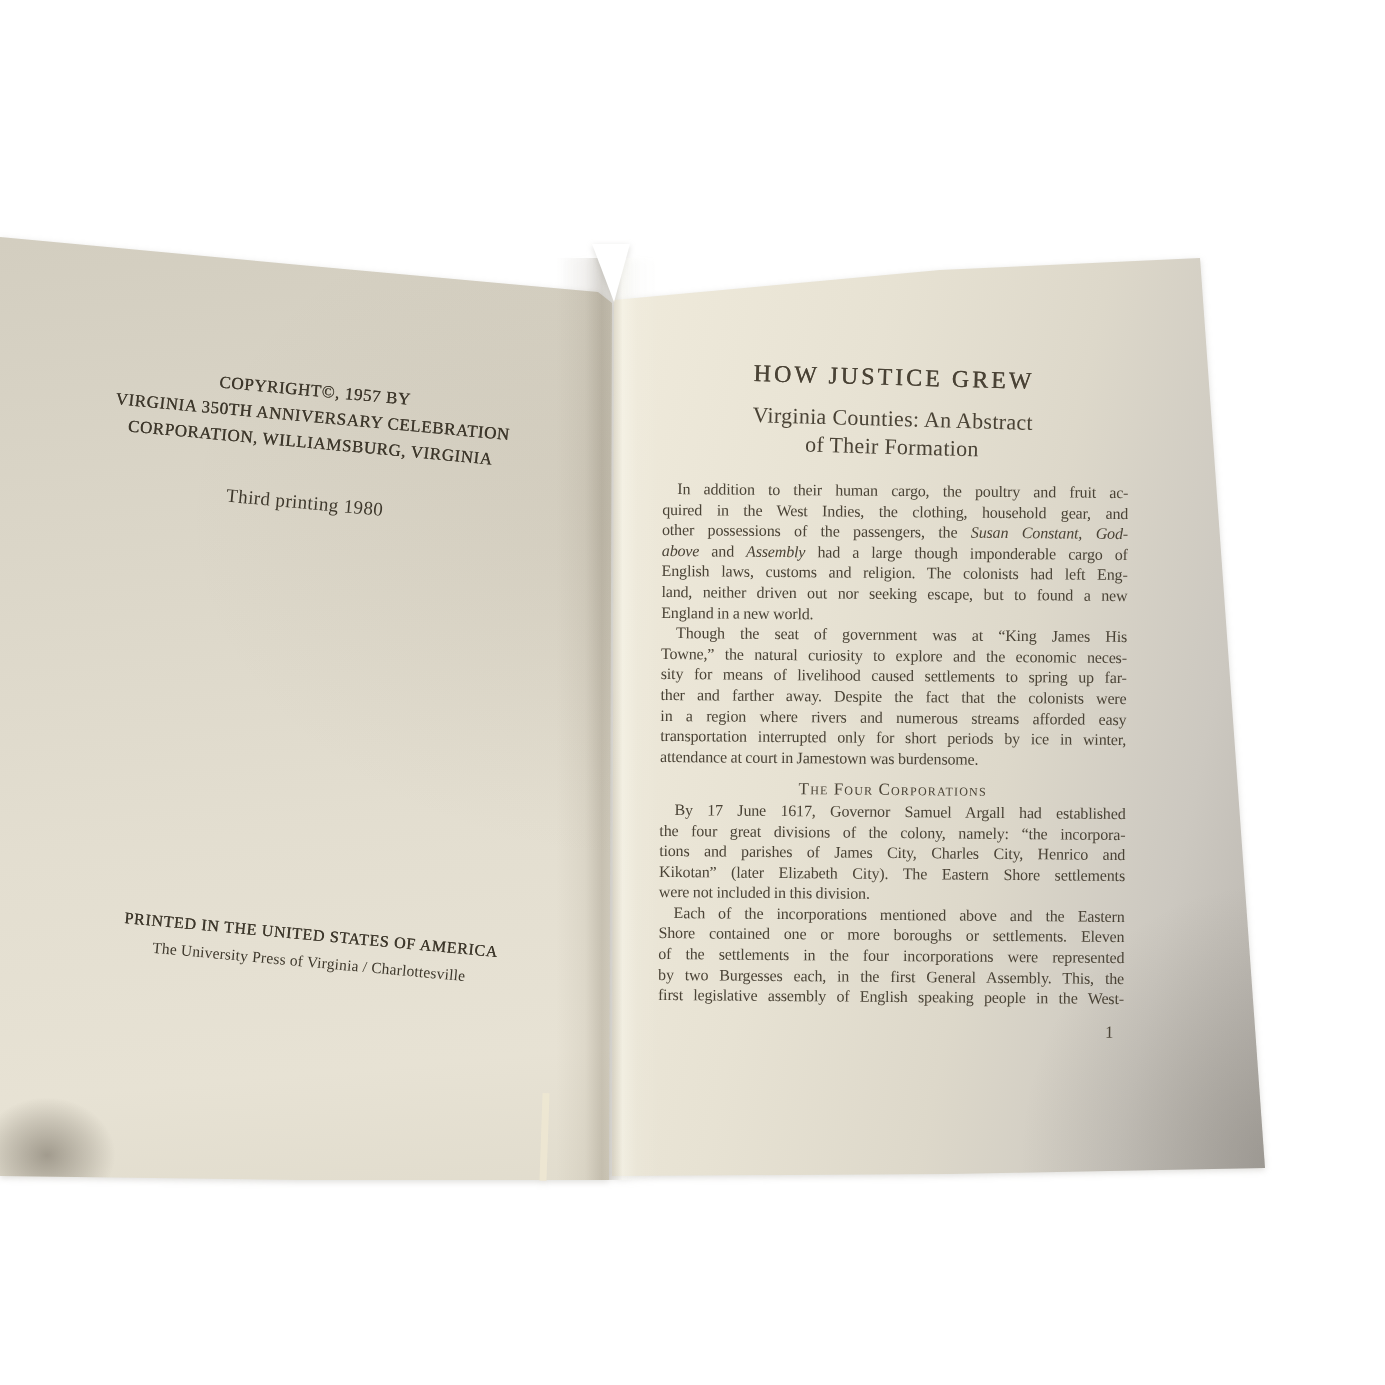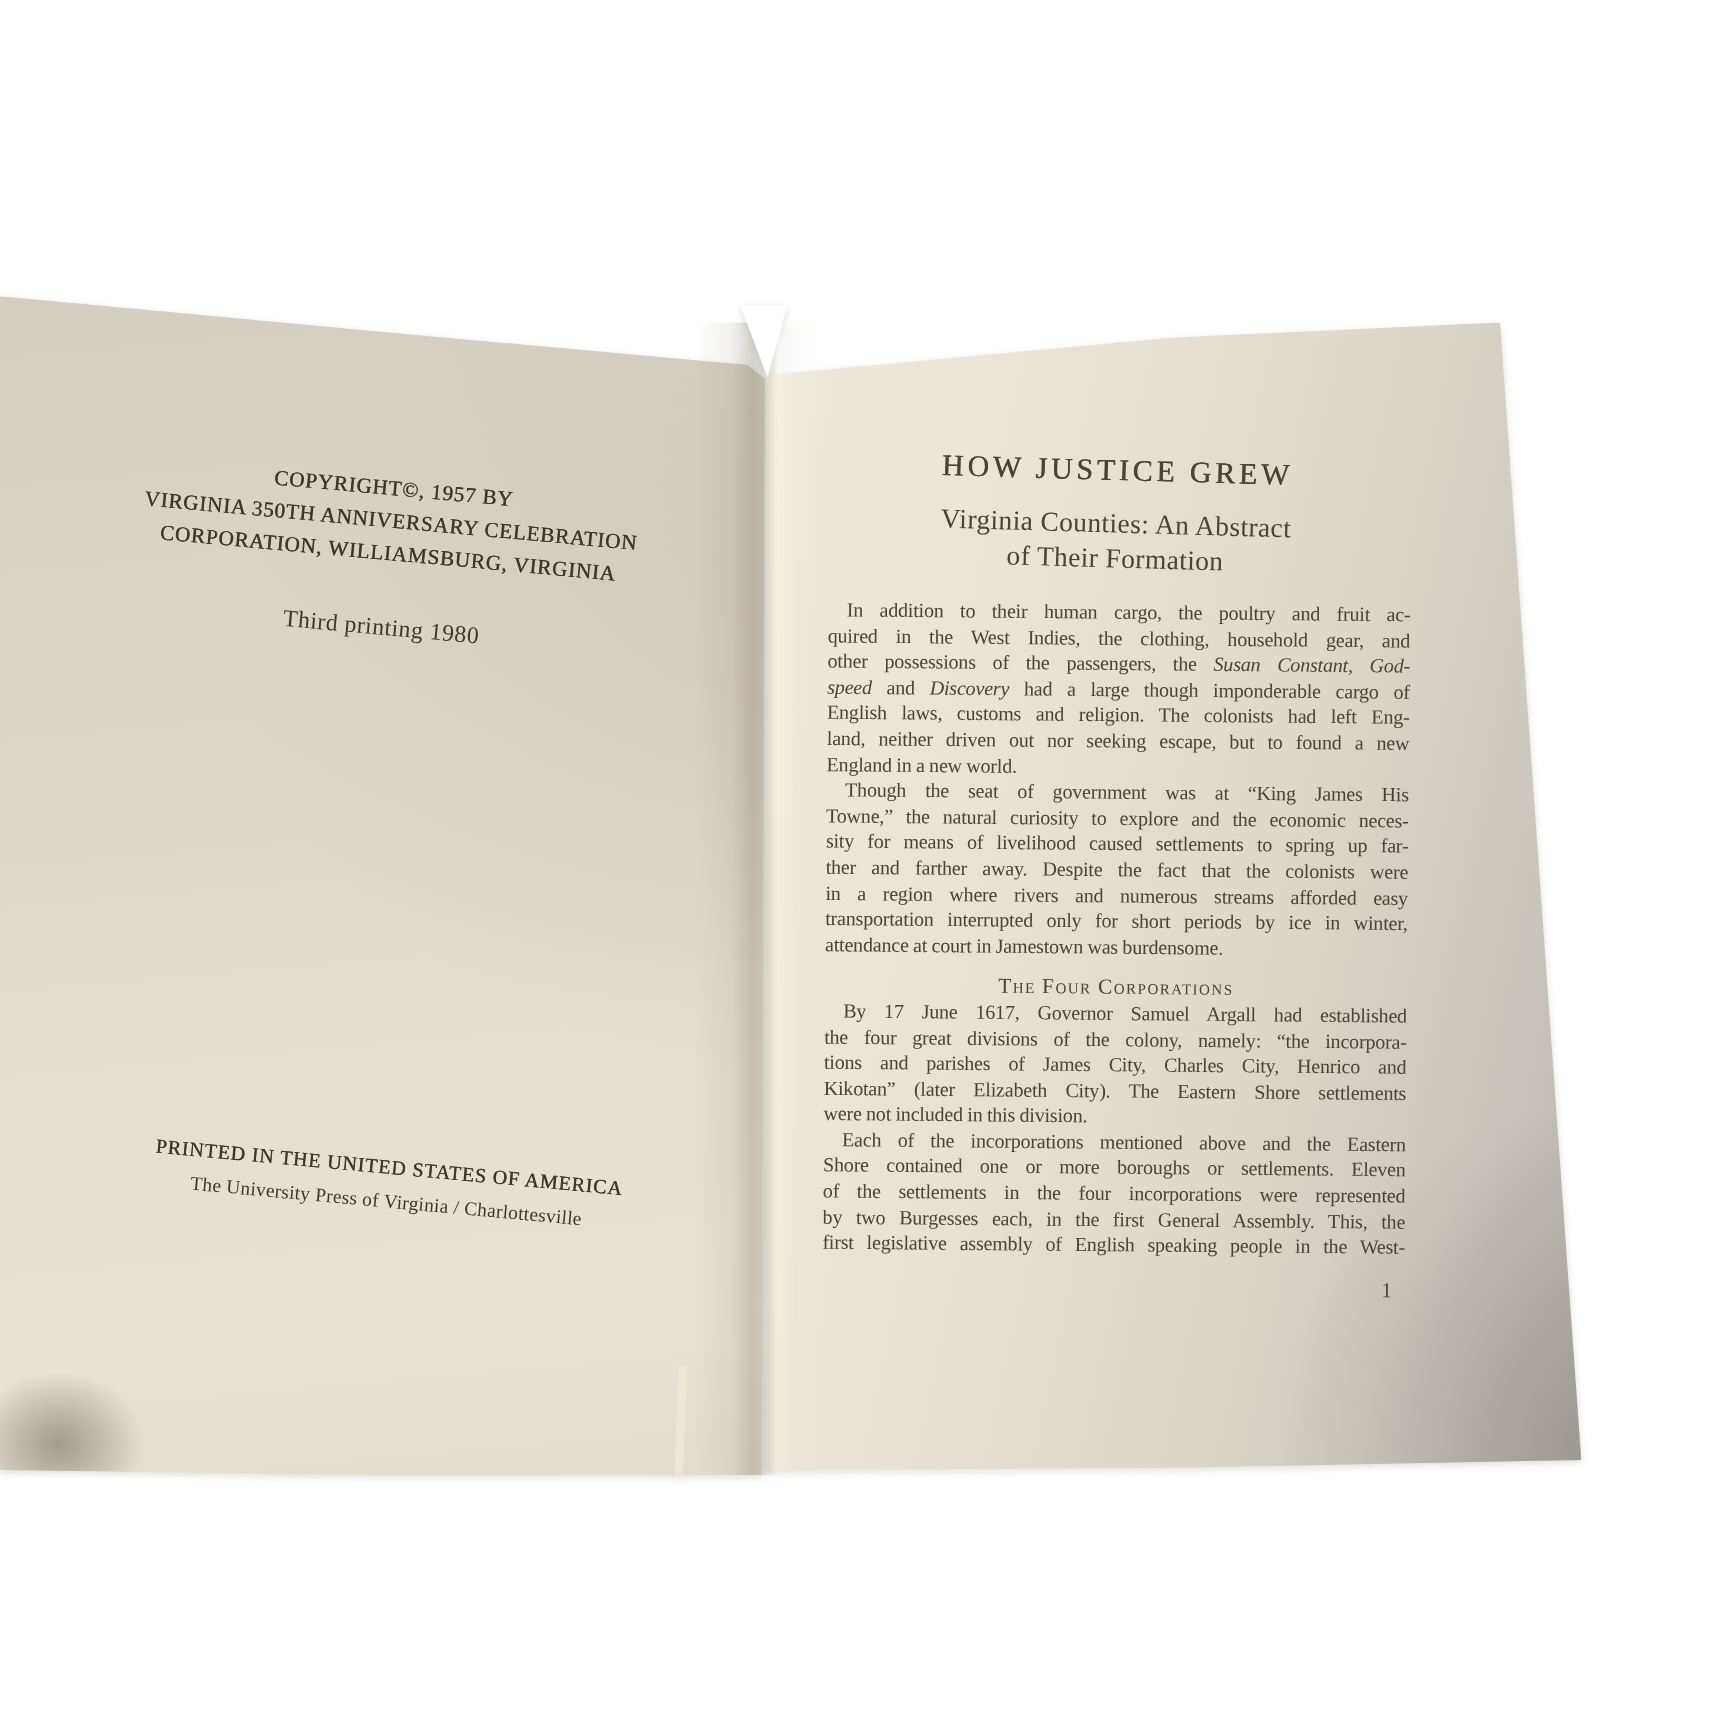--- a/index.html
+++ b/index.html
@@ -116,21 +116,21 @@
           <div>Virginia Counties: An Abstract</div>
           <div>of Their Formation</div>
         </div>
       </div>
       <div class="rp-body">
         <div>
             <div class="para indent">
               <div class="bline">In addition to their human cargo, the poultry and fruit ac-</div>
               <div class="bline">quired in the West Indies, the clothing, household gear, and</div>
               <div class="bline">other possessions of the passengers, the <i>Susan Constant, God-</i></div>
-              <div class="bline"><i>speed</i> and <i>Discovery</i> had a large though imponderable cargo of</div>
+              <div class="bline"><i>above</i> and <i>Assembly</i> had a large though imponderable cargo of</div>
               <div class="bline">English laws, customs and religion. The colonists had left Eng-</div>
               <div class="bline">land, neither driven out nor seeking escape, but to found a new</div>
               <div class="bline last">England in a new world.</div>
             </div>
             <div class="para indent">
               <div class="bline">Though the seat of government was at “King James His</div>
               <div class="bline">Towne,” the natural curiosity to explore and the economic neces-</div>
               <div class="bline">sity for means of livelihood caused settlements to spring up far-</div>
               <div class="bline">ther and farther away. Despite the fact that the colonists were</div>
               <div class="bline">in a region where rivers and numerous streams afforded easy</div>

